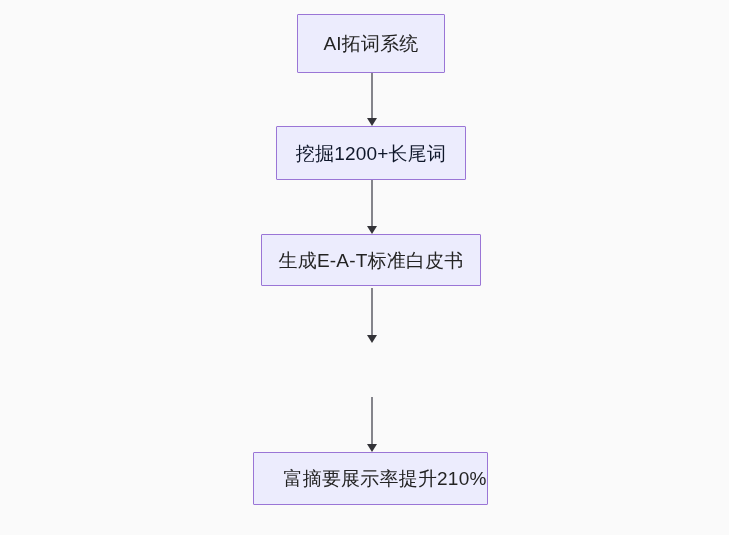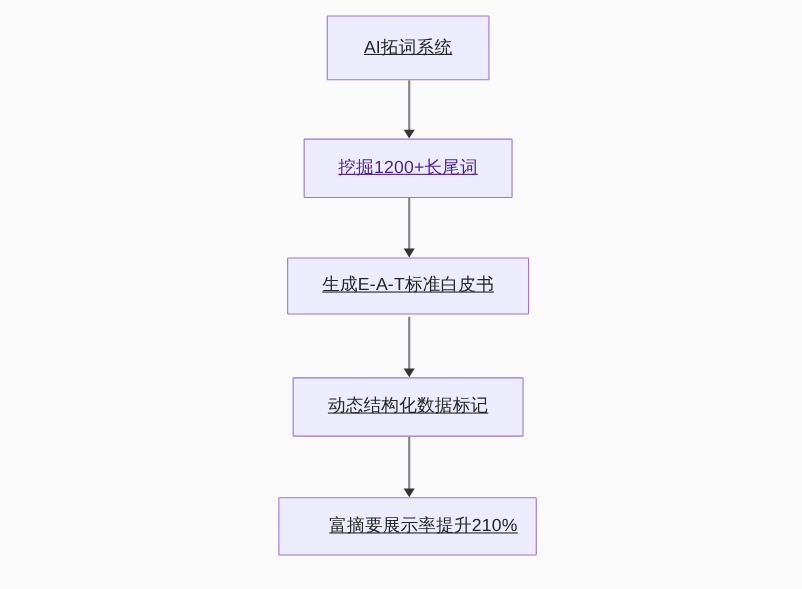--- a/index.html
+++ b/index.html
@@ -21,25 +21,24 @@
   .node {
     position: absolute;
     box-sizing: border-box;
     background: #ececfd;
     border: 1px solid #9a75d6;
     border-radius: 1px;
     display: flex;
     align-items: center;
     justify-content: center;
     color: #232323;
-    font-size: 16px;
+    font-size: 19px;
     line-height: 1;
     letter-spacing: 0.2px;
     white-space: nowrap;
-    text-decoration: underline;
   }
   .edge {
     position: absolute;
   }
   .edge-line {
     position: absolute;
     width: 2px;
     background: #84848b;
     left: 0;
     top: 0;
@@ -70,18 +69,17 @@
   <div class="edge" id="edge-3" style="left: 371px; top: 288px; width: 2px; height: 55px;">
     <div class="edge-line" style="height: 48px; background: rgb(132, 132, 139);"></div>
     <div class="edge-head" style="top: 47px; border-top-color: rgb(51, 51, 56);"></div>
   </div>
   <div class="edge" id="edge-4" style="left: 371px; top: 397px; width: 2px; height: 55px;">
     <div class="edge-line" style="height: 48px; background: rgb(132, 132, 139);"></div>
     <div class="edge-head" style="top: 47px; border-top-color: rgb(51, 51, 56);"></div>
   </div>
 
   <div class="node" id="node-1" style="left: 297px; top: 14px; width: 148px; height: 59px; background: rgb(236, 236, 253); border-color: rgb(154, 117, 214); color: rgb(35, 35, 35);">AI拓词系统</div>
-  <div class="node" id="node-2" style="left: 276px; top: 126px; width: 190px; height: 54px; background: rgb(236, 236, 253); border-color: rgb(154, 117, 214); color: #4c1d95;">挖掘1200+长尾词</div>
+  <div class="node" id="node-2" style="left: 276px; top: 126px; width: 190px; height: 54px; background: rgb(236, 236, 253); border-color: rgb(154, 117, 214); color: #0f172a;">挖掘1200+长尾词</div>
   <div class="node" id="node-3" style="left: 261px; top: 234px; width: 220px; height: 52px; background: rgb(236, 236, 253); border-color: rgb(154, 117, 214); color: rgb(35, 35, 35);">生成E-A-T标准白皮书</div>
-  <div class="node" id="node-4" style="left: 266px; top: 343px; width: 210px; height: 54px; background: rgb(236, 236, 253); border-color: rgb(154, 117, 214); color: rgb(35, 35, 35);">动态结构化数据标记</div>
   <div class="node" id="node-5" style="left: 253px; top: 452px; width: 235px; height: 53px; background: rgb(236, 236, 253); border-color: rgb(154, 117, 214); color: rgb(35, 35, 35); padding-left: 29px;">富摘要展示率提升210%</div>
 
 </div>
 
 </body></html>

